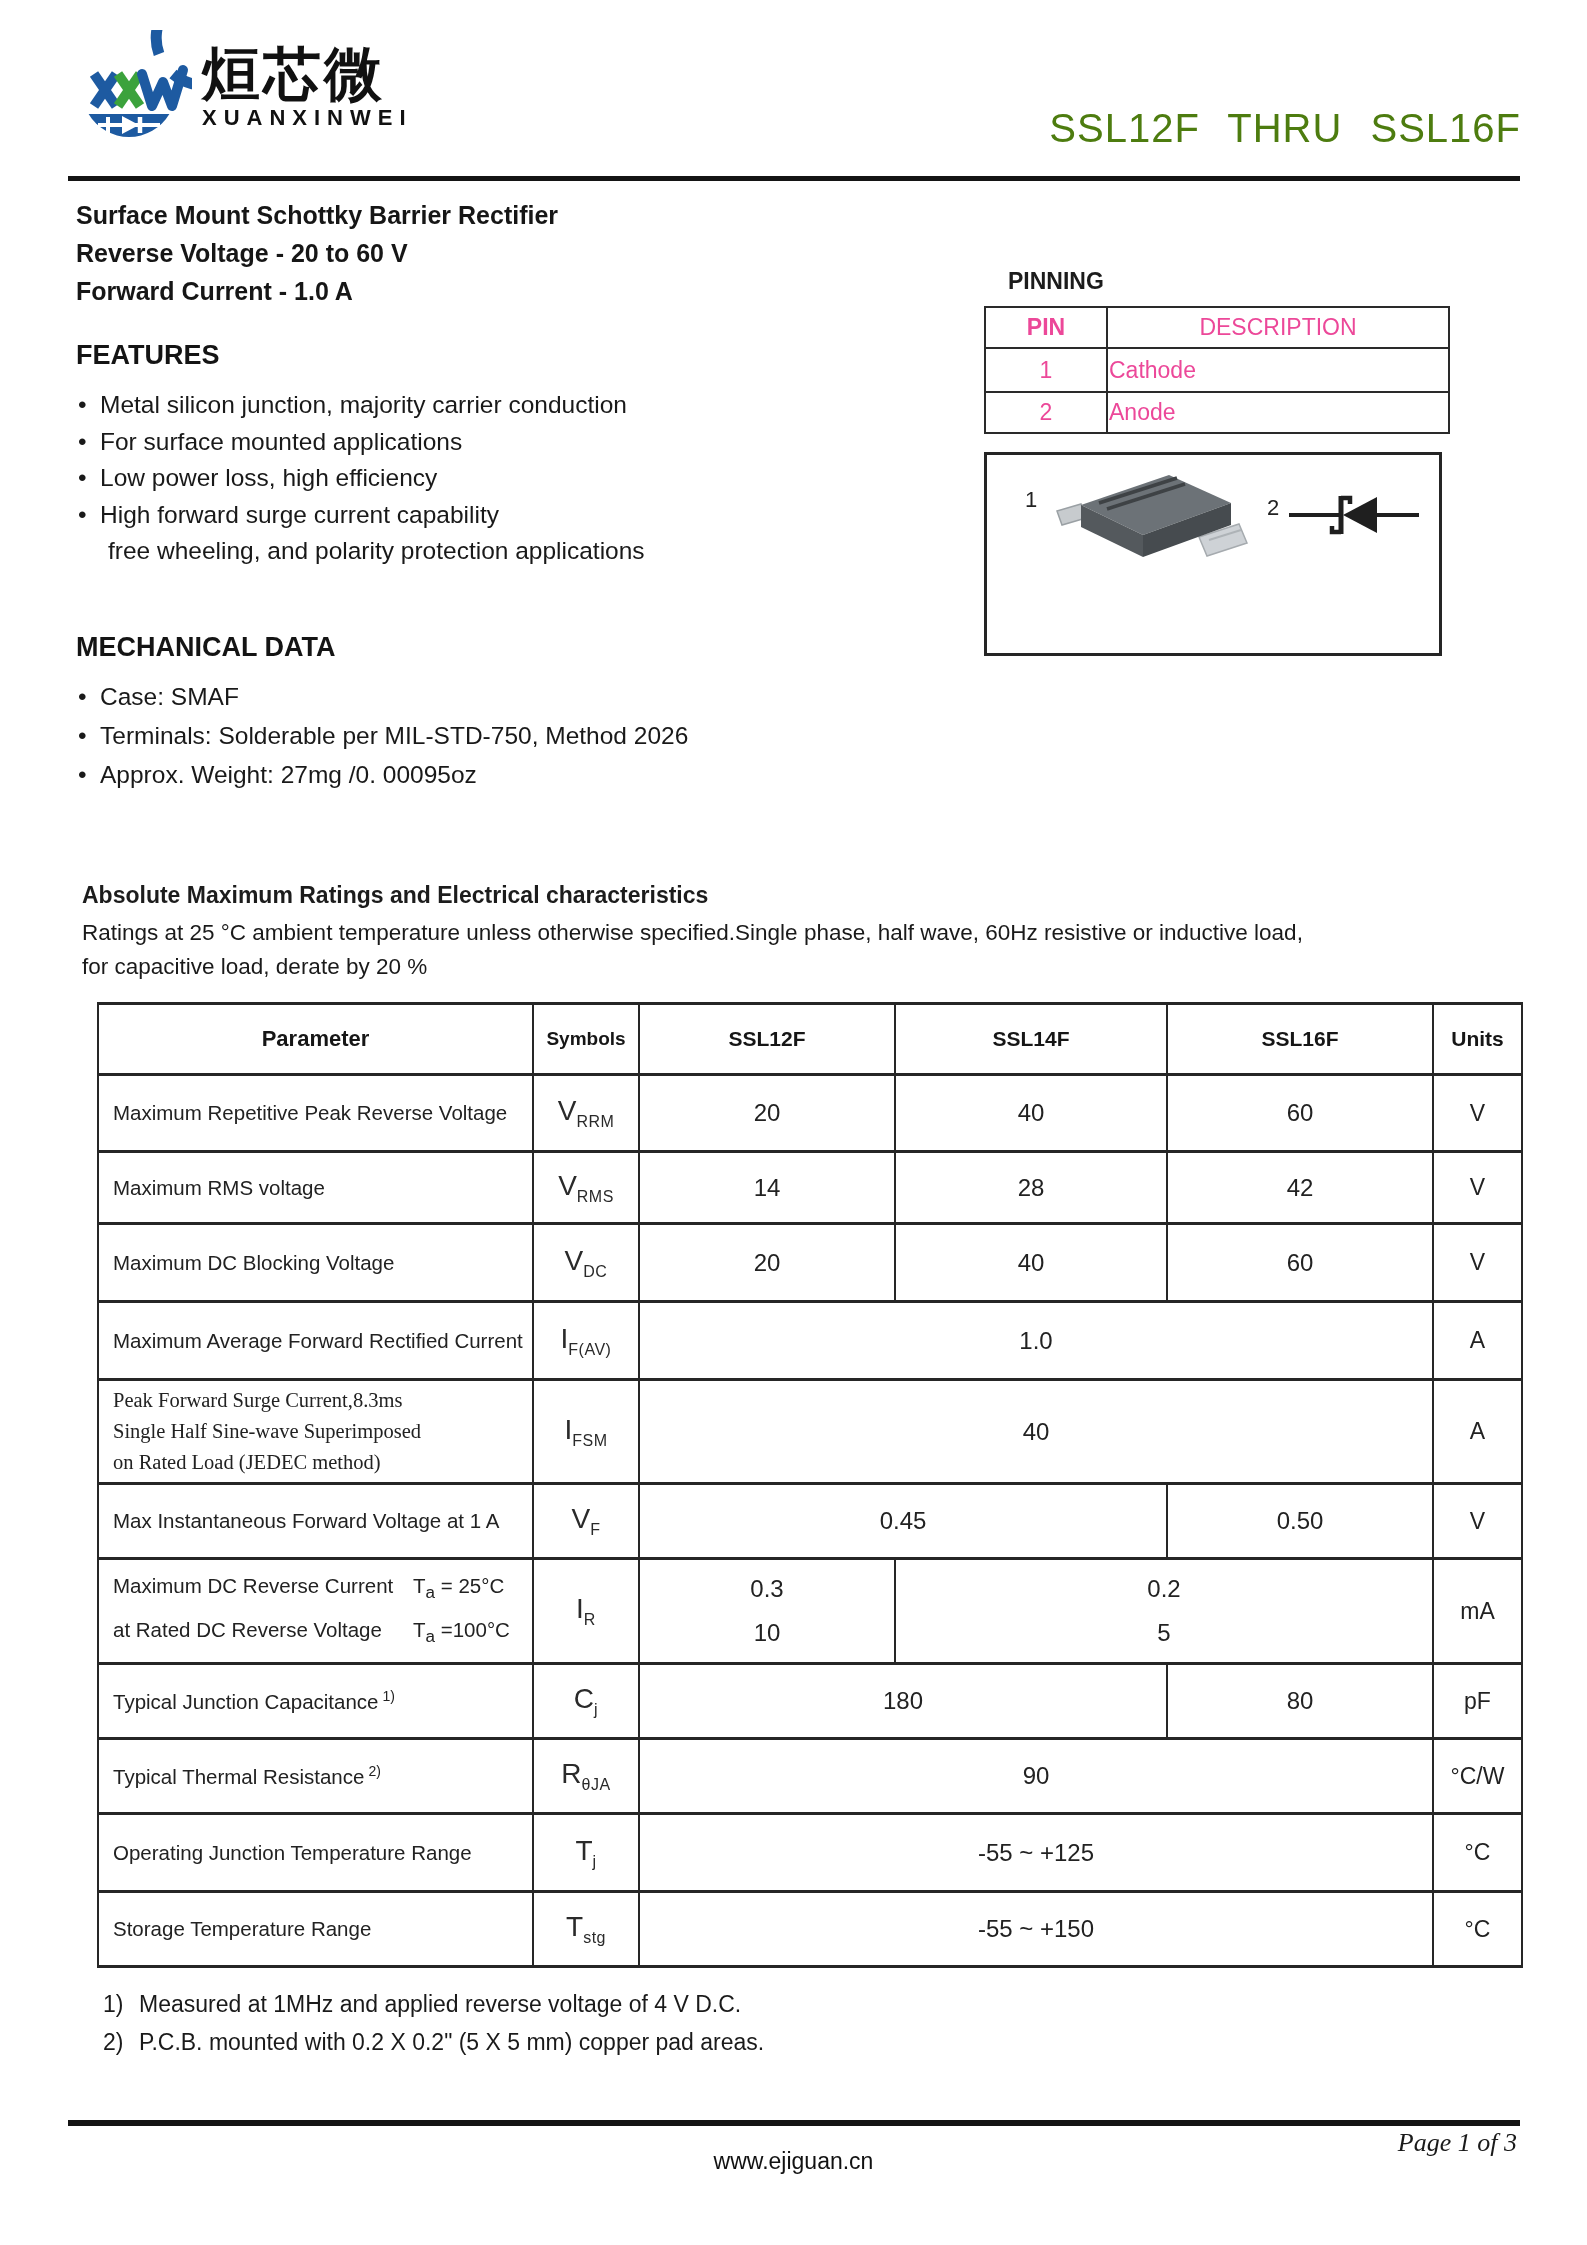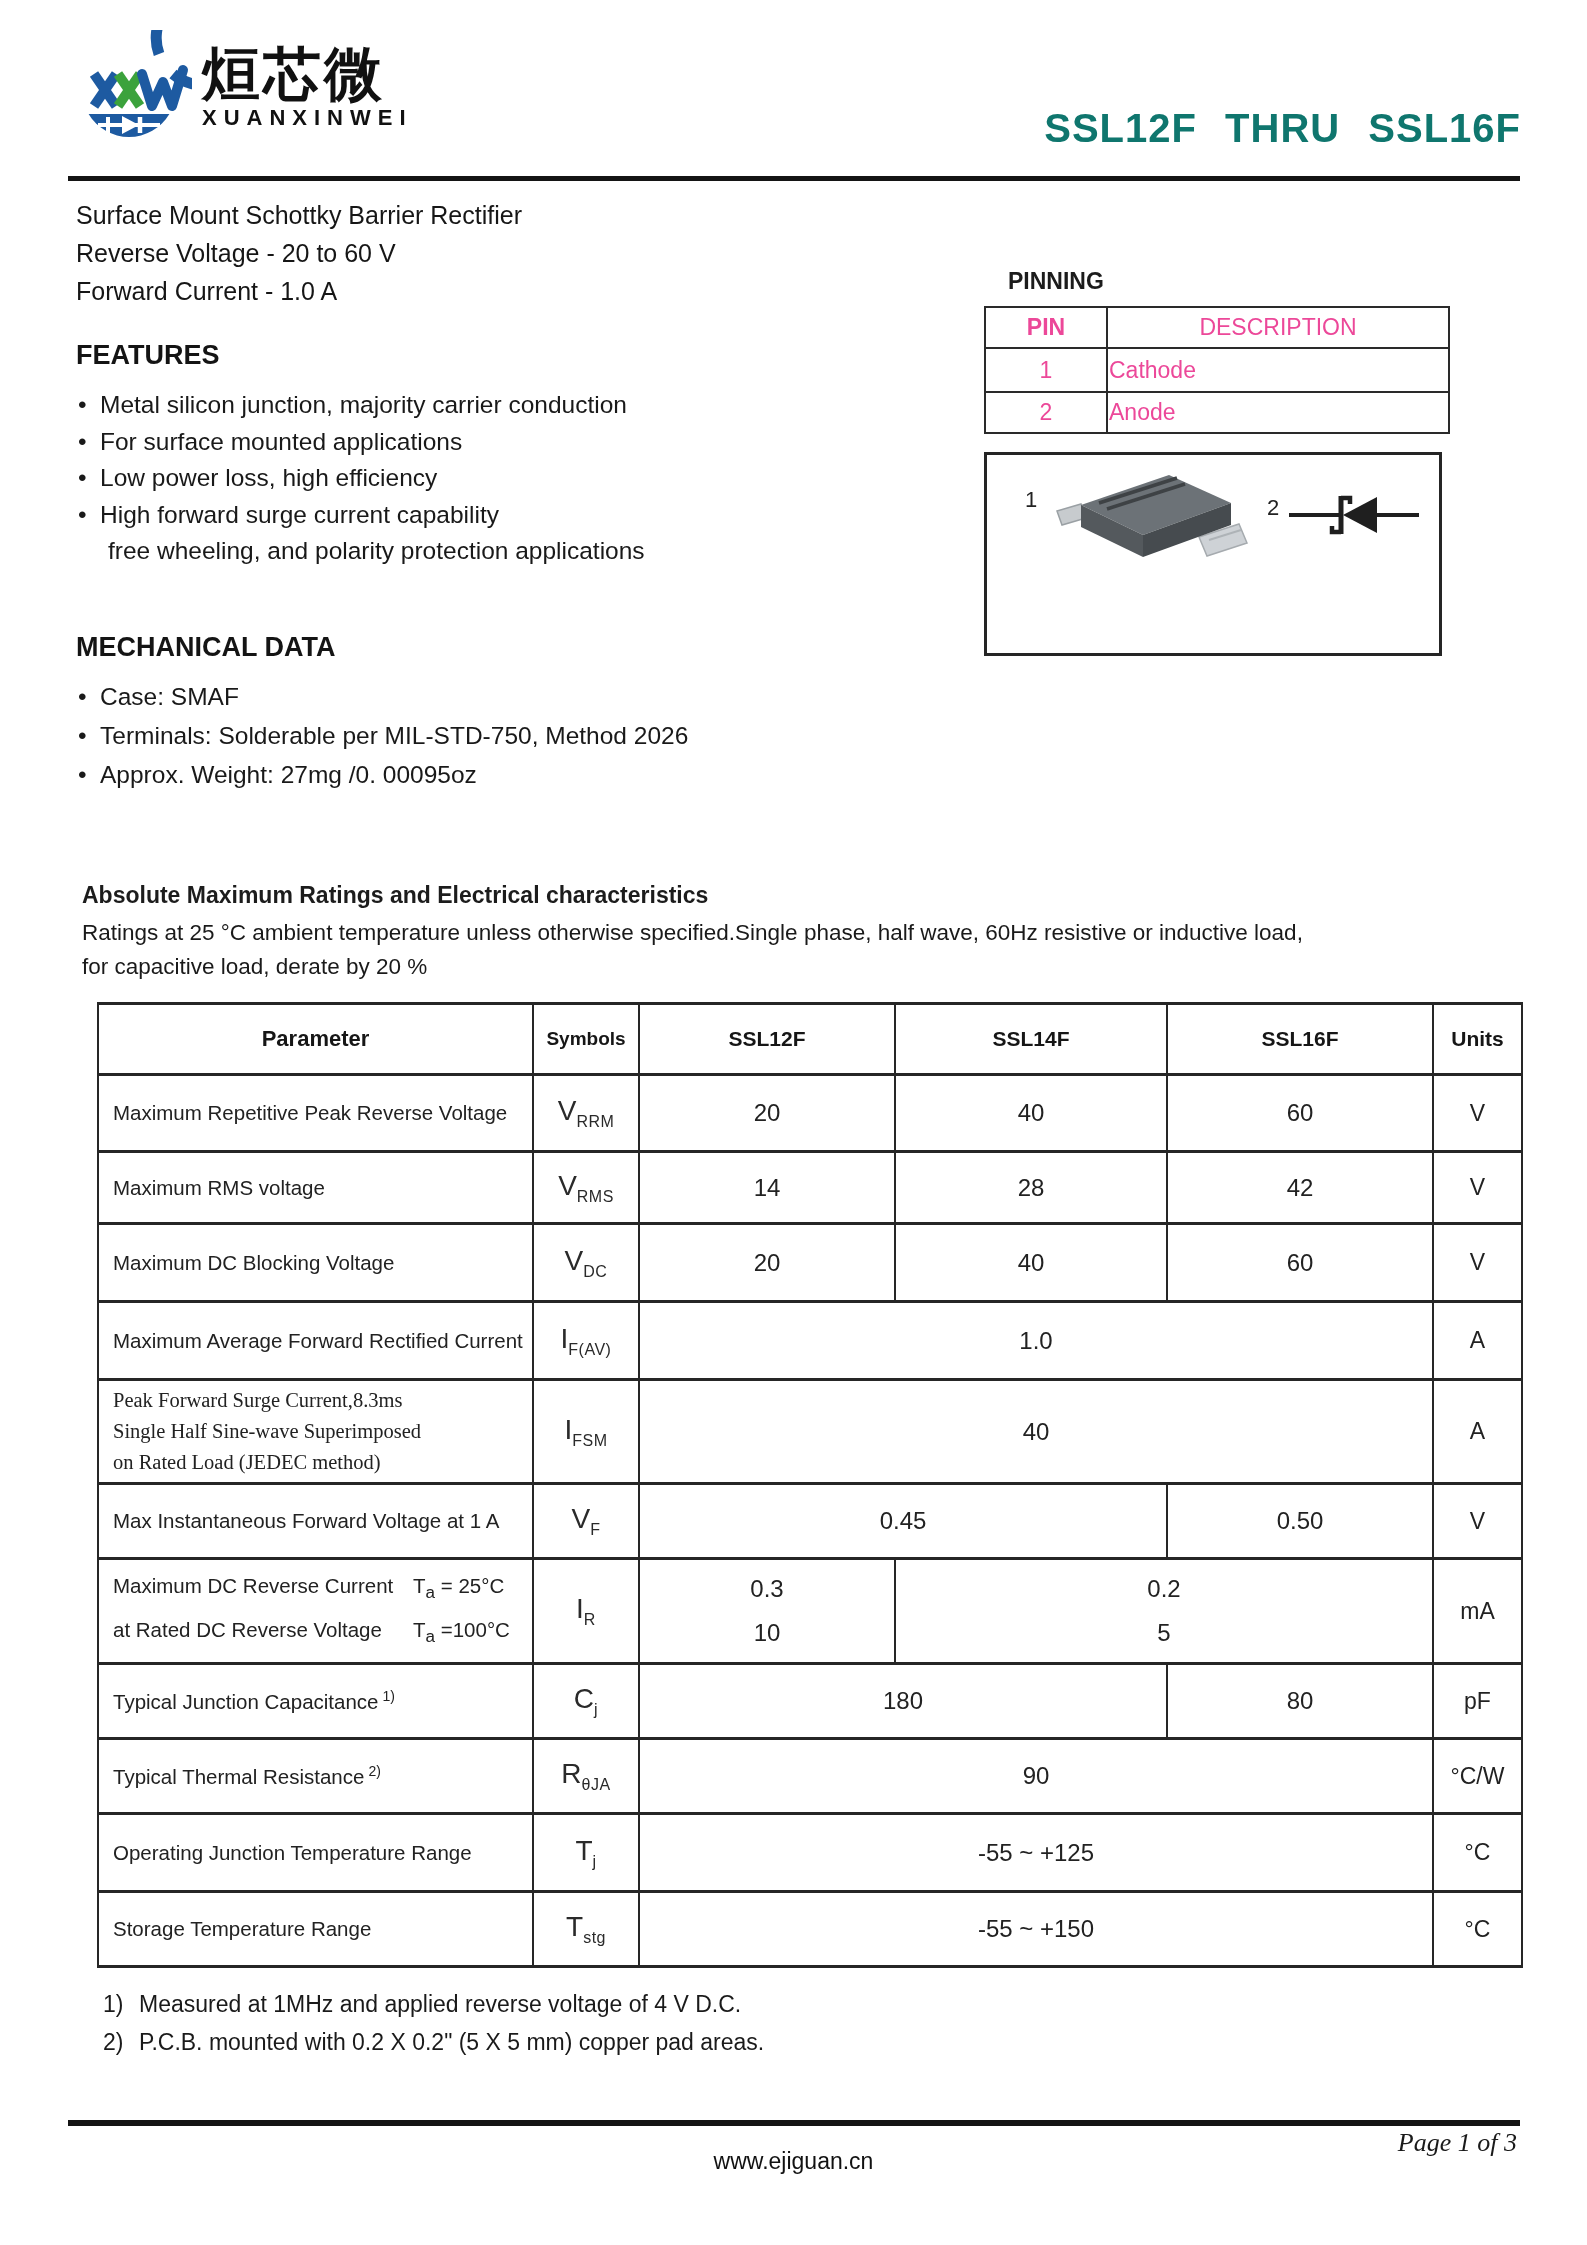--- a/index.html
+++ b/index.html
@@ -9,25 +9,25 @@
     font-family:"Liberation Sans","DejaVu Sans",sans-serif;
     -webkit-font-smoothing:antialiased;
   }
   .abs { position:absolute; }
 
   
   .logo { left:70px; top:30px; display:flex; align-items:flex-start; }
   .logo-text { margin-left:10px; }
   .logo-cn { font-size:58px; font-weight:bold; letter-spacing:3px; line-height:1.05; color:#111; margin-top:14px; }
   .logo-en { font-size:22px; font-weight:bold; letter-spacing:7px; color:#111; margin-top:0px; }
-  .doc-title { top:106px; right:66px; font-size:40px; font-weight:bold; color:#0f766e; word-spacing:16px; letter-spacing:1px; }
+  .doc-title { top:106px; right:66px; font-size:40px; font-weight:normal; color:#4d7c0f; word-spacing:16px; letter-spacing:1px; }
   .rule-top { left:68px; top:176px; width:1452px; height:5px; background:#141414; }
 
   
-  .subtitle { left:76px; top:196px; font-size:25px; font-weight:normal; line-height:38px; color:#161616; }
+  .subtitle { left:76px; top:196px; font-size:25px; font-weight:bold; line-height:38px; color:#161616; }
   .section-heading { font-size:27px; font-weight:bold; color:#141414; }
   .features { left:76px; top:340px; width:850px; }
   .features .section-heading { margin-bottom:16px; }
   .bullet { position:relative; padding-left:24px; font-size:24.5px; line-height:36.5px; color:#191919; }
   .bullet::before { content:"•"; position:absolute; left:2px; }
   .bullet-cont { padding-left:32px; font-size:24.5px; line-height:36.5px; color:#191919; }
   .mechanical { left:76px; top:632px; width:850px; }
   .mechanical .section-heading { margin-bottom:14px; }
   .mechanical .bullet { line-height:39px; }
 

